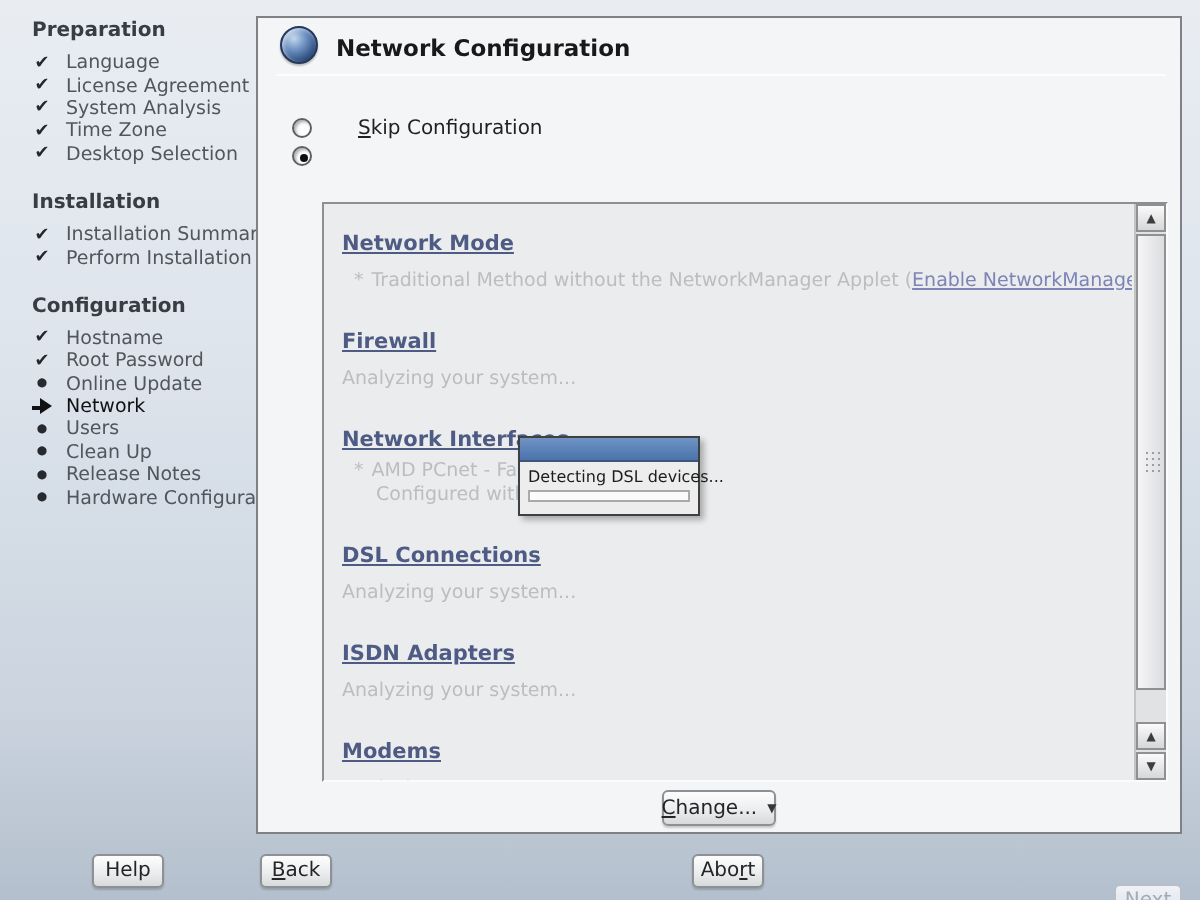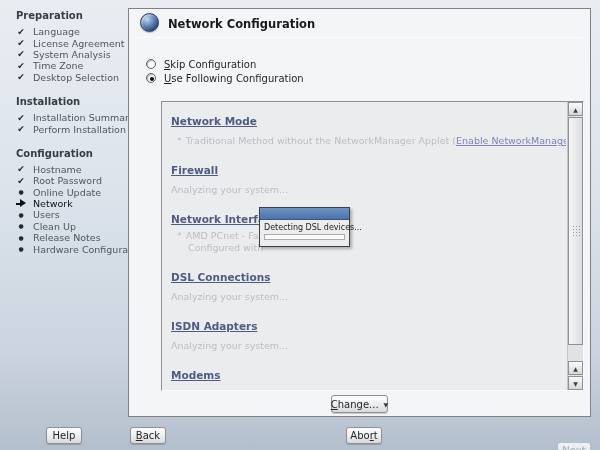--- a/index.html
+++ b/index.html
@@ -28,21 +28,21 @@
   .panel { position:absolute; left:128px; top:8px; width:463px; height:409px;
     background:#f4f5f6; border:1px solid #7f8184;padding-left:30px; }
   .globe { position:absolute; left:11px; top:4px; width:19px; height:19px; border-radius:50%;
     background:radial-gradient(circle at 35% 30%, #c3d8ee 0%, #6b8fc0 38%, #264474 78%, #132a50 100%);
     border:1px solid #27395a; box-shadow:inset 1px 1px 2px rgba(255,255,255,.55), 0 1px 1px rgba(0,0,0,.25); }
   .panel-title { position:absolute; left:39px; top:8px; font-size:11.5px; font-weight:bold; color:#17191b; }
   .header-sep { position:absolute; top:28px; left:9px; right:7px; height:1px; background:#a2a4a6; border-bottom:1px solid #fcfdfe; }
 
   
   .radio-group { position:absolute; left:17px; top:48px; }
-  .radio-row { display:flex; align-items:center; gap:8px; height:14px; font-size:10px; color:#1e2023; white-space:nowrap; }
+  .radio-row { display:flex; align-items:center; gap:23px; height:14px; font-size:10px; color:#1e2023; white-space:nowrap; }
   .radio-circle { width:10px; height:10px; border-radius:50%; background:#fdfdfd; border:1px solid #5e6164;
     box-shadow:inset 1px 1px 1.5px rgba(0,0,0,.3); position:relative; flex:0 0 10px; }
   .radio-row.selected .radio-circle::after { content:""; position:absolute; left:2.5px; top:2.5px; width:4px; height:4px; border-radius:50%; background:#0c0e10; }
   .mn { text-decoration:underline; }
 
   
   .summary-box { position:absolute; left:32px; top:92px; width:423px; height:290px; background:#ebeced;
     border-top:1px solid #8d8f91; border-left:1px solid #8d8f91;
     border-bottom:1px solid #fbfbfc; border-right:1px solid #fbfbfc; }
   .summary-content { position:absolute; left:0; top:0; right:17px; bottom:0; padding:8px 4px 0 9px; overflow:hidden; }
@@ -62,21 +62,21 @@
     font-size:6px; color:#3b3d3f; display:flex; align-items:center; justify-content:center; cursor:pointer; }
   .sb-up-top { top:0; }
   .sb-up-bot { bottom:15px; }
   .sb-down-bot { bottom:0; }
   .sb-thumb { position:absolute; left:0; top:15px; width:15px; height:228px;
     background:linear-gradient(90deg,#f5f5f6,#dcdde0); border:1px solid #8e9093; cursor:pointer; }
   .sb-thumb::after { content:""; position:absolute; left:3px; top:50%; margin-top:-6px; width:9px; height:12px;
     background-image:radial-gradient(circle,#9b9da0 32%,transparent 34%); background-size:3px 3px; }
 
   
-  .popup { position:absolute; left:259px; top:207px; width:91px; height:40px; background:#ededee;
+  .popup { position:absolute; left:259px; top:218px; width:91px; height:40px; background:#ededee;
     border:1px solid #3e4042; box-shadow:2px 2px 3px rgba(0,0,0,.28); z-index:10; }
   .popup-titlebar { height:12px; background:linear-gradient(180deg,#6f93c3,#4b73ab); border-bottom:1px solid #3d567c; cursor:move; }
   .popup-msg { font-size:8px; color:#1b1d1f; padding:3px 4px 2px; white-space:nowrap; }
   .popup-progress { margin:0 4px; height:6px; background:#fbfbfc; border:1px solid #a8aaac; }
 
   
   .btn { position:absolute; border:1px solid #8d9095; border-radius:3px;
     background:linear-gradient(180deg,#fdfdfd 0%,#ecedee 55%,#d8d9db 100%);
     font-size:10px; color:#232528; display:flex; align-items:center; justify-content:center;
     box-shadow:0 1px 1px rgba(0,0,0,.18); cursor:pointer; white-space:nowrap; }
@@ -170,21 +170,20 @@
   <div class="panel-title">Network Configuration</div>
   <div class="header-sep"></div>
 
   <div class="radio-group">
     <div class="radio-row">
       <span class="radio-circle"></span>
       <span><span></span><span class="mn">S</span><span>kip Configuration</span></span>
     </div>
     <div class="radio-row selected">
       <span class="radio-circle"></span>
-      <span><span></span><span class="mn">U</span><span>se Following Configuration</span></span>
     </div>
   </div>
 
   <div class="summary-box">
     <div class="summary-content">
 
       <div class="sum-section">
         <div><a class="sum-heading">Network Mode</a></div>
         <div class="sum-line">
           <span class="asterisk">*</span><span>Traditional Method without the NetworkManager Applet (</span><a class="inline-link">Enable NetworkManager</a>

